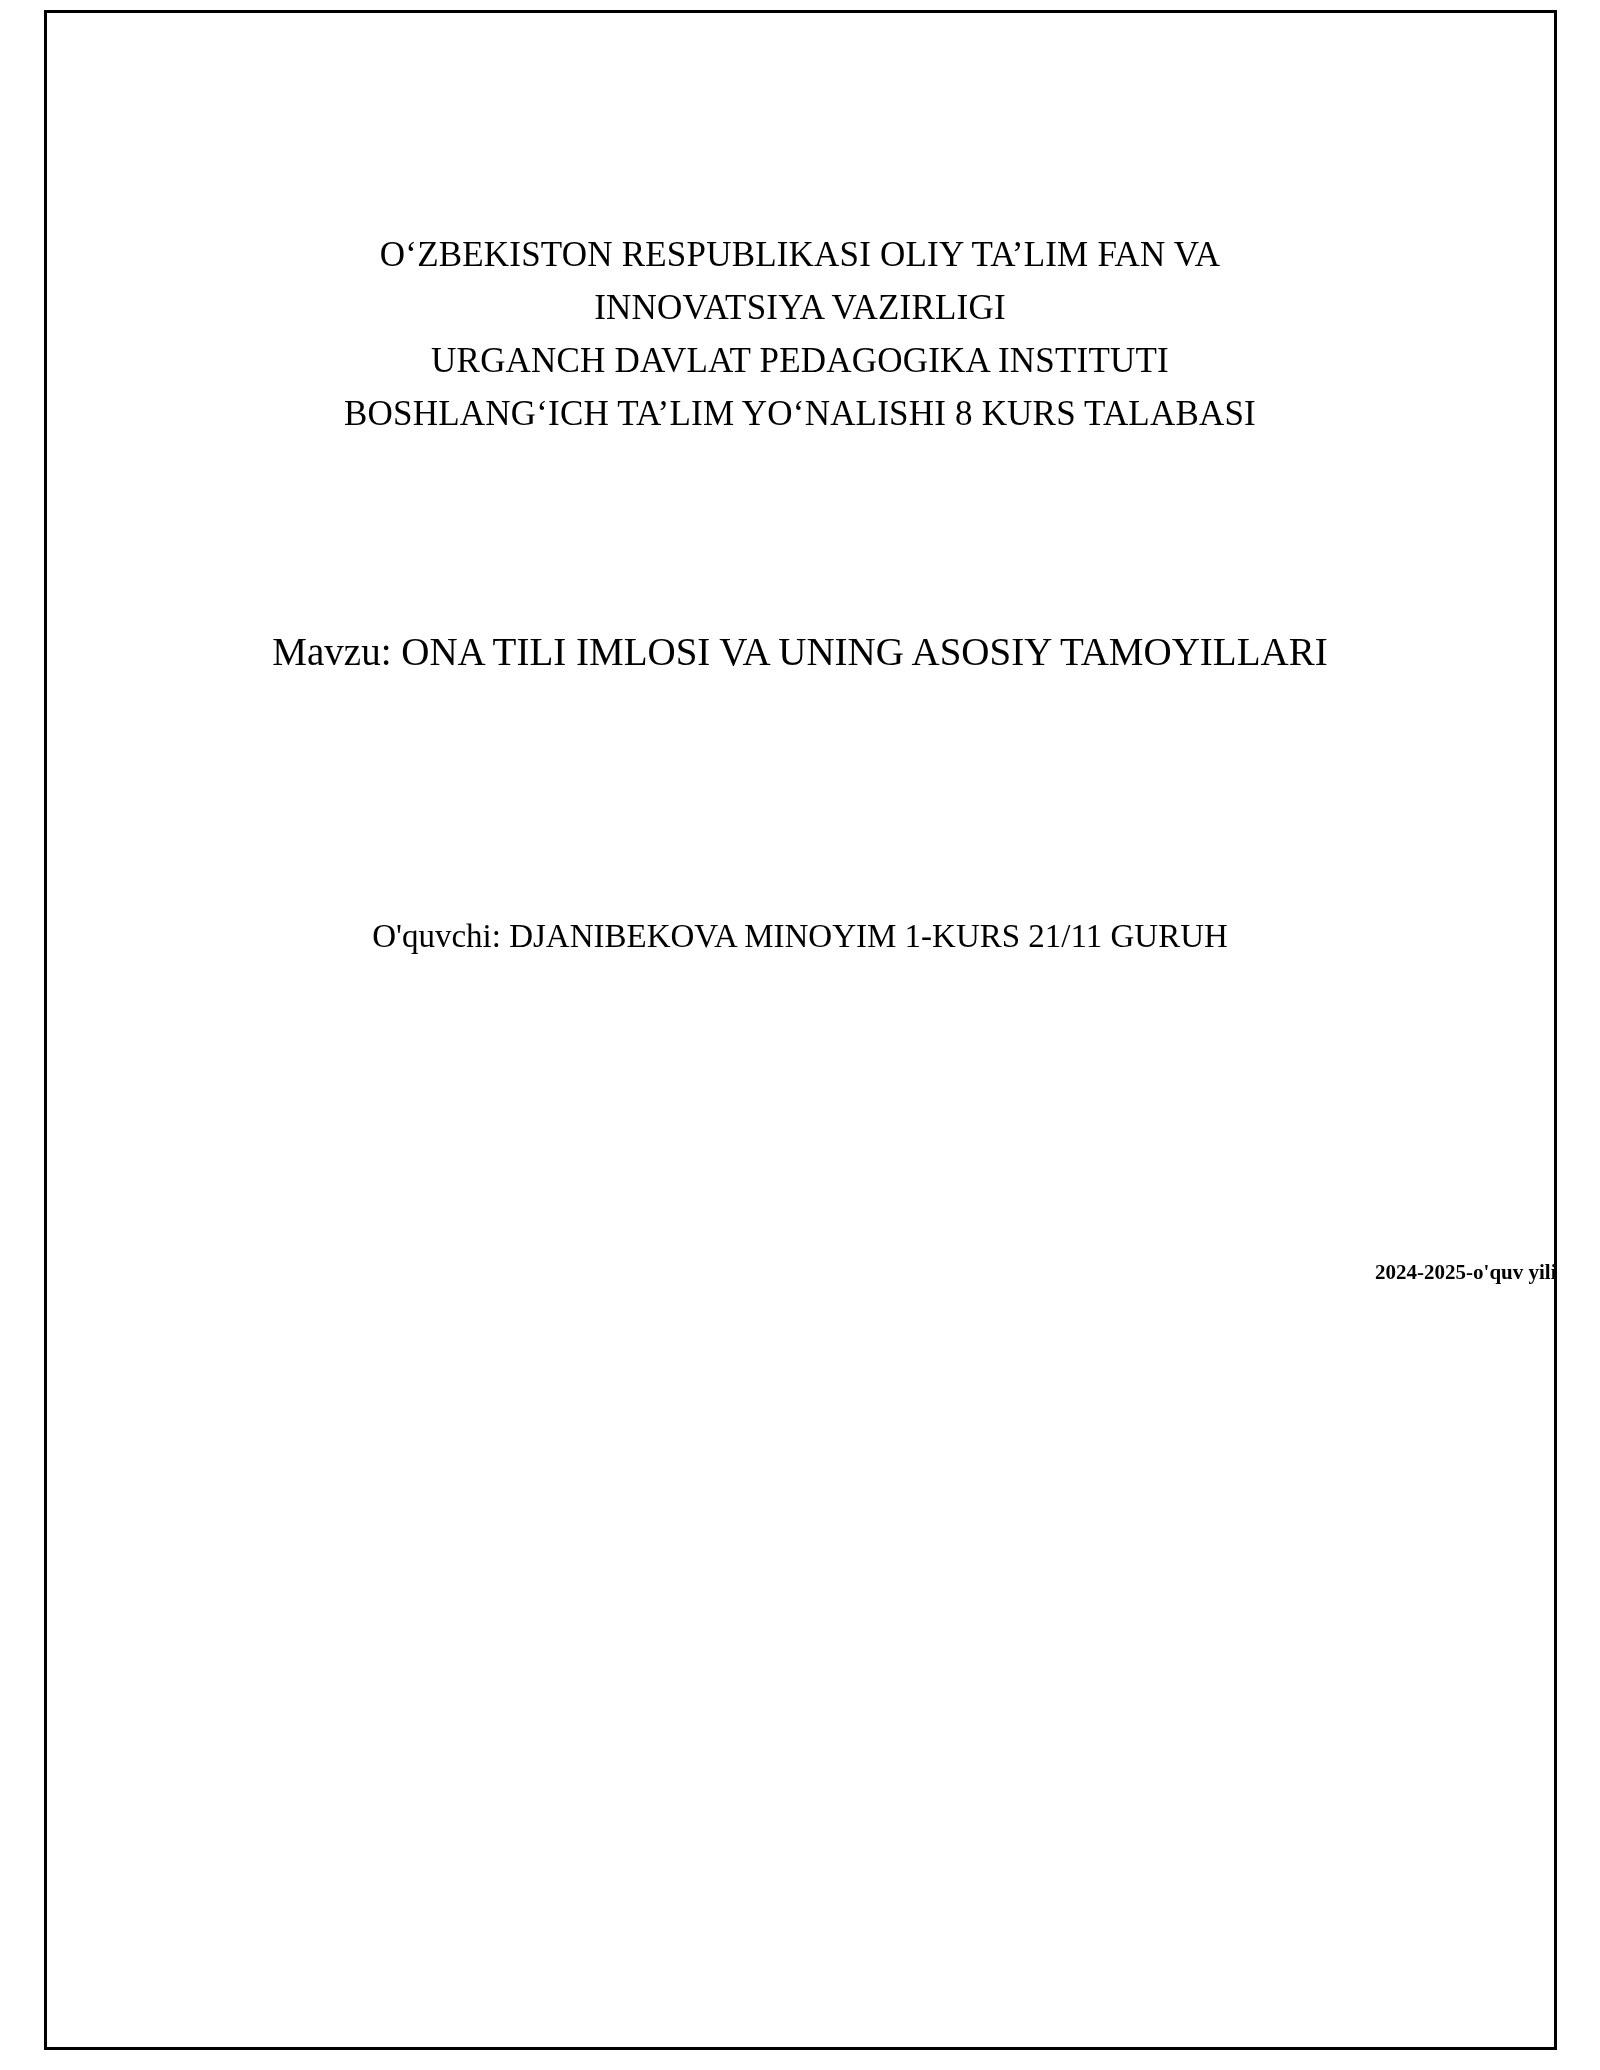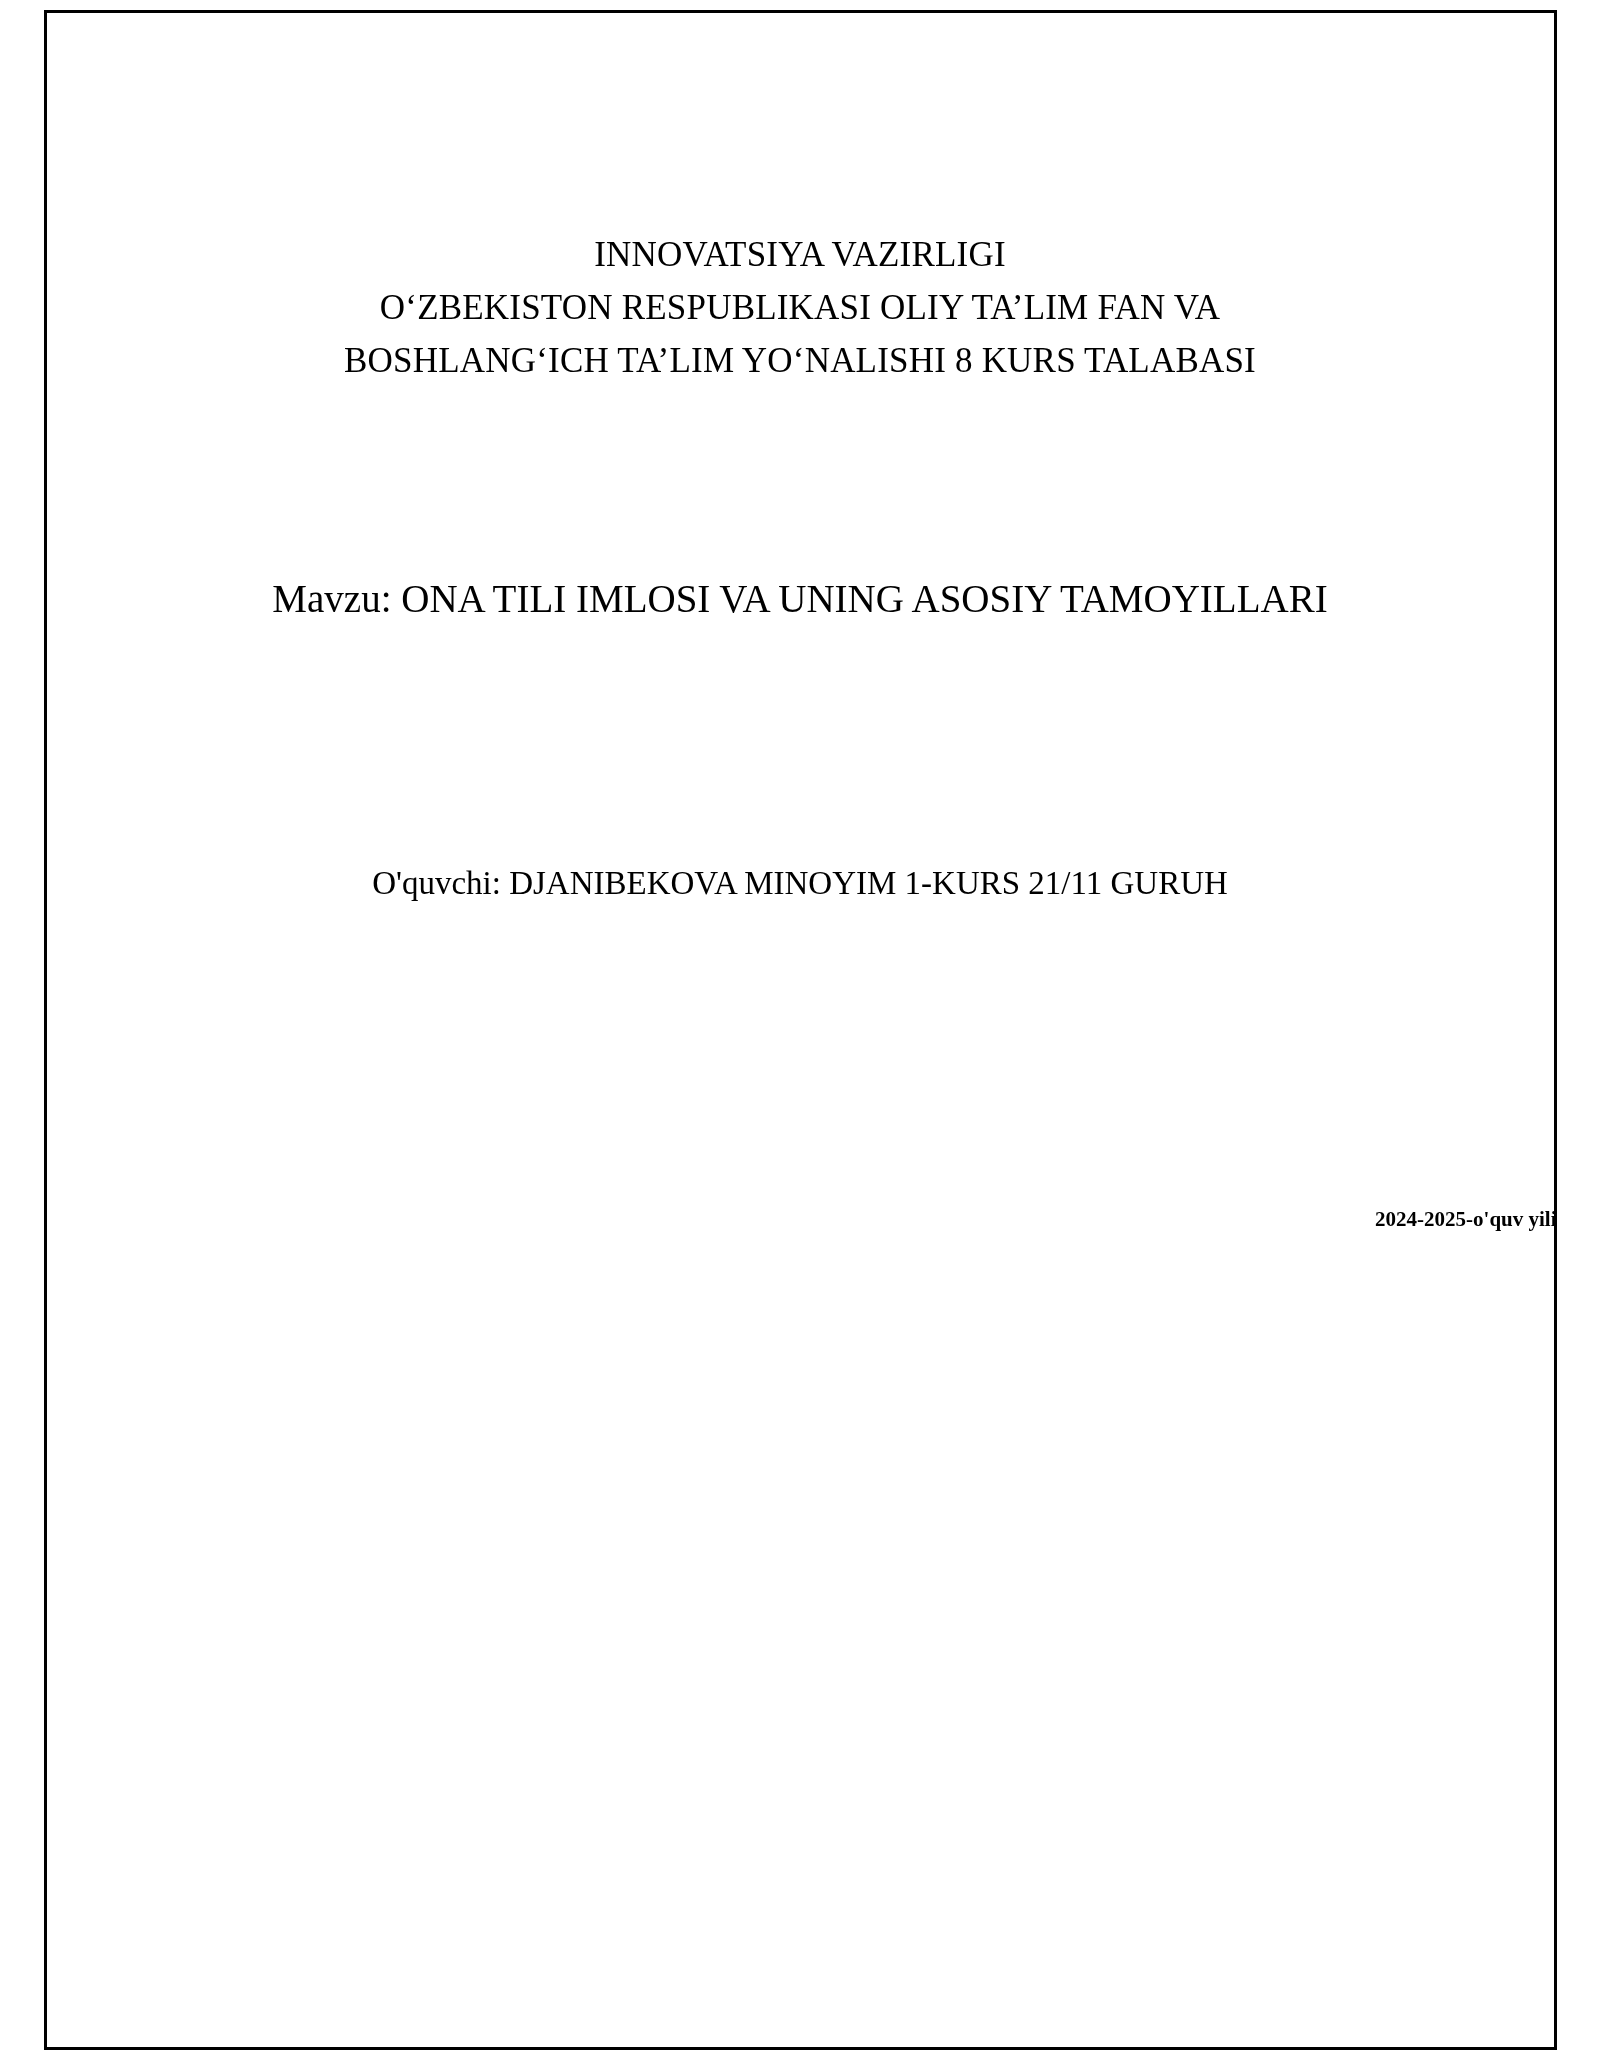--- a/index.html
+++ b/index.html
@@ -98,22 +98,23 @@
 </head>
 <body>
 
 <div class="page">
 
   <div class="page-frame"></div>
 
   <div class="content">
 
     <div class="header-block">
+      <div class="header-line">O‘ZBEKISTON RESPUBLIKASI OLIY TA’LIM FAN VA</div>
       <div class="header-line">INNOVATSIYA VAZIRLIGI</div>
-      <div class="header-line">O‘ZBEKISTON RESPUBLIKASI OLIY TA’LIM FAN VA</div>
+      <div class="header-line">URGANCH DAVLAT PEDAGOGIKA INSTITUTI</div>
       <div class="header-line">BOSHLANG‘ICH TA’LIM YO‘NALISHI 8 KURS TALABASI</div>
     </div>
 
 
     <div class="subject-block">
       <div class="subject-line">Mavzu: ONA TILI IMLOSI VA UNING ASOSIY TAMOYILLARI</div>
     </div>
 
     <div class="author-block">
       <div class="author-line">O'quvchi: DJANIBEKOVA MINOYIM 1-KURS 21/11 GURUH</div>

